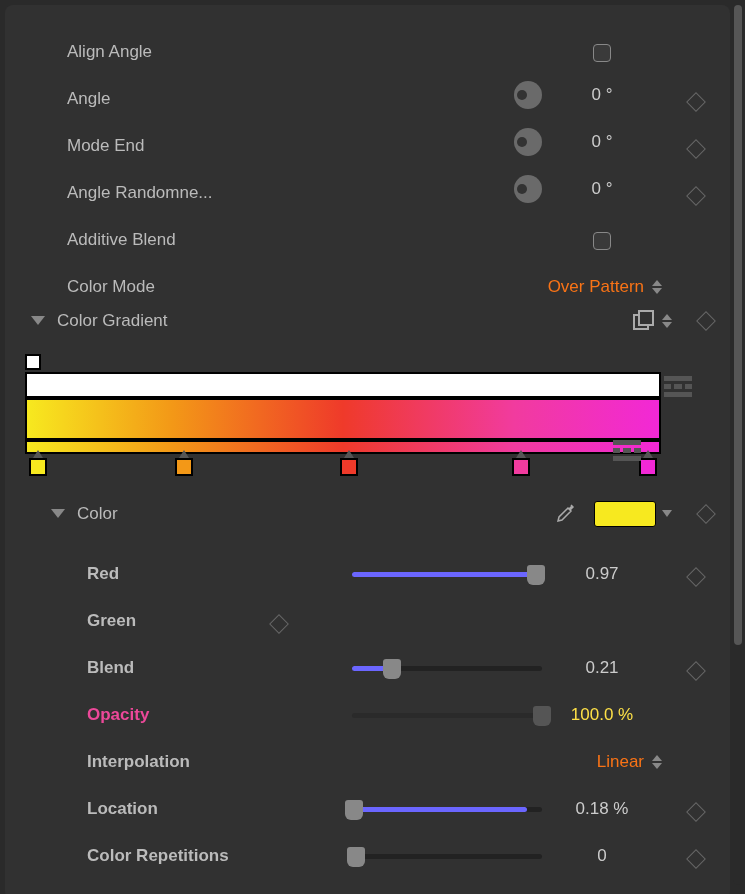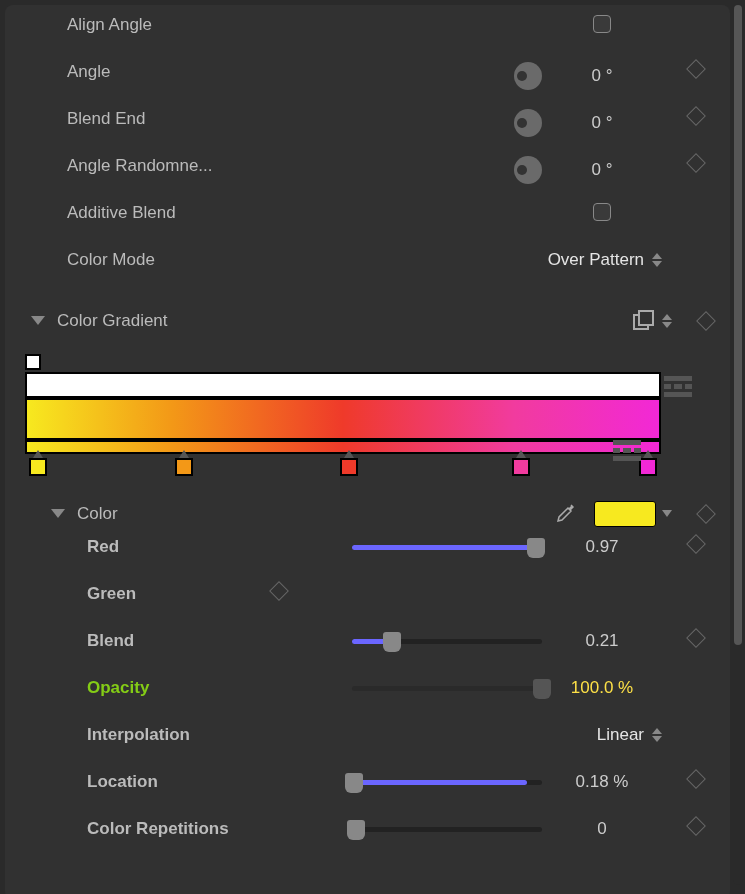--- a/index.html
+++ b/index.html
@@ -39,21 +39,21 @@
       position: absolute;
       top: 0;
       width: 8px;
       left: 1px;
       height: 640px;
       background: #565656;
       border-radius: 4px;
     }
     .row {
       display: flex;
-      align-items: flex-start;
+      align-items: flex-end;
       height: 47px;
       padding: 0 10px;
       position: relative;
     }
     .section-header {
       font-weight: 400;
       color: #ccc;
       padding-left: 52px;
       display: flex;
       align-items: center;
@@ -63,21 +63,21 @@
       color: #bbb;
       padding-left: 52px;
       width: 220px;
     }
     .label-indent2 {
       padding-left: 72px;
       width: 240px;
       font-weight: bold;
     }
     .label-dim {
-      color: #84cc16;
+      color: #ec4899;
     }
     .control-area {
       flex: 1;
       display: flex;
       align-items: center;
       justify-content: flex-end;
       padding-right: 10px;
     }
     .value {
       width: 120px;
@@ -154,21 +154,21 @@
       border-right: 5px solid transparent;
       border-bottom: 6px solid #888;
     }
     .popup-arrows .down {
       width: 0; height: 0;
       border-left: 5px solid transparent;
       border-right: 5px solid transparent;
       border-top: 6px solid #888;
     }
     .popup-text {
-      color: #e5e5e5;
+      color: #f97316;
     }
     .popup-wrap {
       display: flex;
       align-items: center;
       justify-content: flex-end;
       width: 200px;
     }
     .gradient-section {
       padding: 10px 18px 10px 20px;
     }
@@ -335,21 +335,21 @@
     <div class="control-area">
       <div class="dial"></div>
       <div class="value">0 °</div>
     </div>
     <div class="keyframe">
         <div class="diamond"></div>
       </div>
   </div>
 
   <div class="row">
-    <div class="label">Blend End</div>
+    <div class="label">Mode End</div>
     <div class="control-area">
       <div class="dial"></div>
       <div class="value">0 °</div>
     </div>
     <div class="keyframe">
         <div class="diamond"></div>
       </div>
   </div>
 
   <div class="row">

